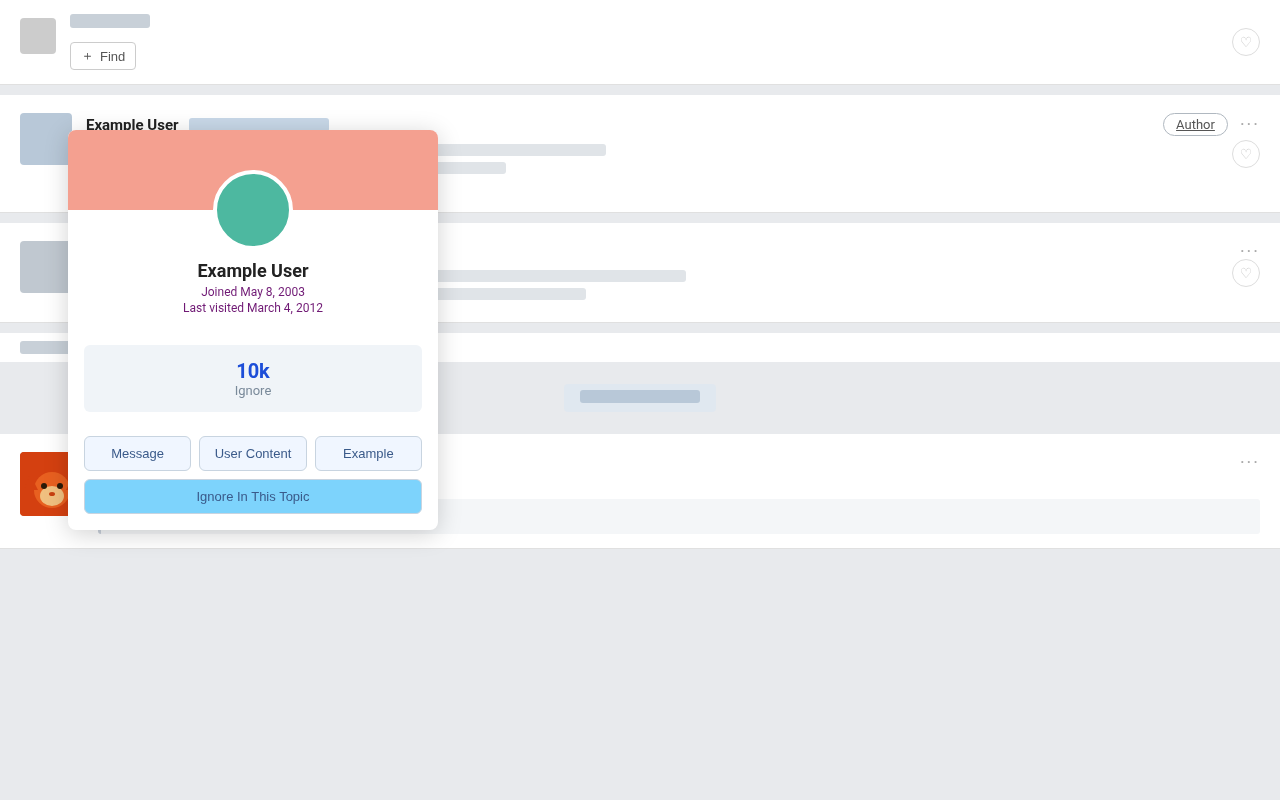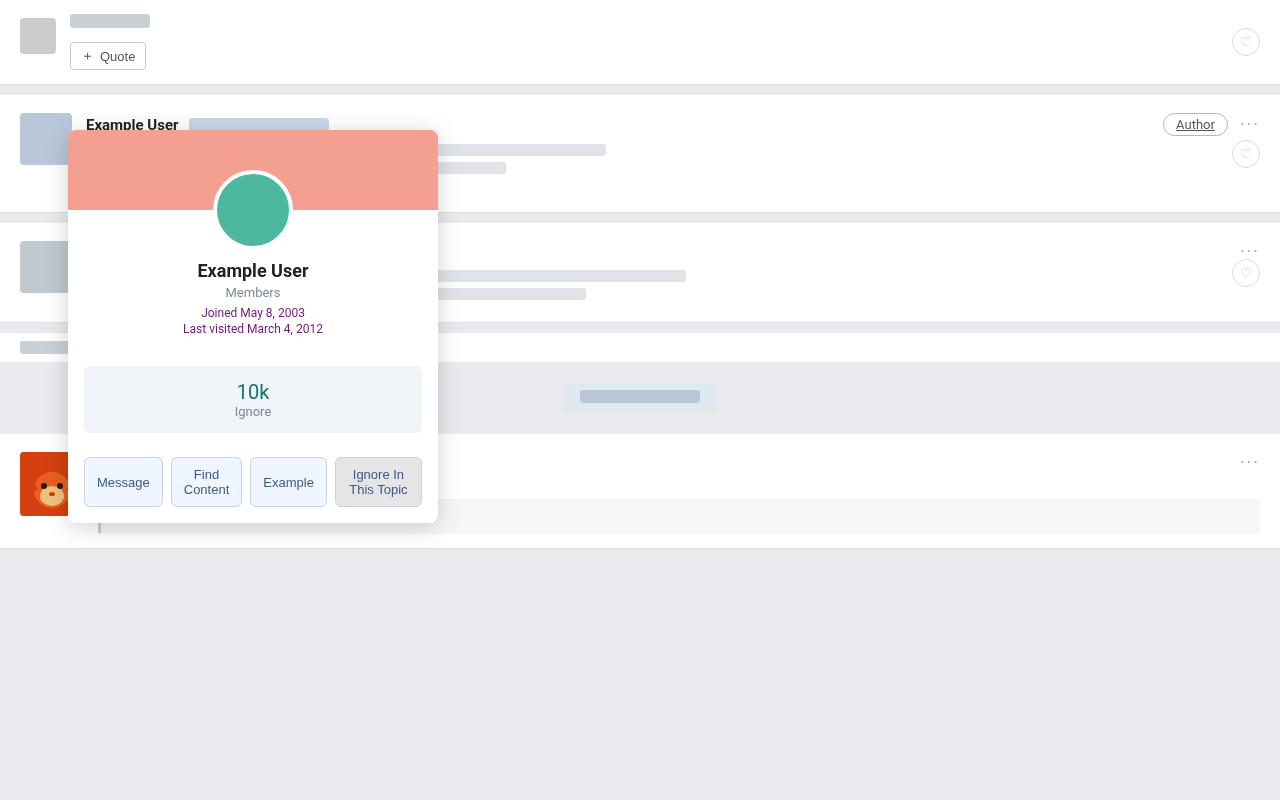--- a/index.html
+++ b/index.html
@@ -218,32 +218,33 @@
     .popup-stats {
       margin: 12px 16px;
       background: #f0f4f8;
       border-radius: 6px;
       padding: 14px;
       text-align: center;
     }
 
     .popup-stats-number {
       font-size: 20px;
-      font-weight: 400;
-      color: #0f766e;
+      font-weight: 700;
+      color: #1d4ed8;
     }
 
     .popup-stats-label {
       font-size: 13px;
       color: #7a8a9a;
     }
 
     .popup-actions {
       padding: 12px 16px 16px;
       display: flex;
+      flex-direction: column;
       gap: 8px;
     }
 
     .popup-actions-row {
       display: flex;
       gap: 8px;
     }
 
     .popup-btn {
       flex: 1;
@@ -253,21 +254,21 @@
       padding: 9px 12px;
       font-size: 13px;
       color: #3a5a8a;
       cursor: pointer;
       text-align: center;
     }
 
     .popup-btn-full {
       width: 100%;
       border: 1px solid #c8d4e0;
-      background: #e5e5e5;
+      background: #7dd3fc;
       border-radius: 6px;
       padding: 9px 12px;
       font-size: 13px;
       color: #3a5a8a;
       cursor: pointer;
       text-align: center;
     }
 
     .fox-avatar-inner {
       width: 64px;
@@ -297,21 +298,21 @@
 <body>
 
 <div class="post-row post-row-top">
   <div class="avatar-placeholder small" style="margin-top:4px;"></div>
   <div class="post-content">
     <div class="post-meta">
       <span class="username-blur" style="width:80px;"></span>
     </div>
     <button class="quote-btn">
       <span>＋</span>
-      <span>Quote</span>
+      <span>Find</span>
     </button>
   </div>
   <div class="heart-icon">♡</div>
 </div>
 
 <div class="section-gap"></div>
 
 <div class="post-row" style="min-height:110px; padding-top:18px;">
   <div class="avatar-placeholder" style="width:52px;height:52px;border-radius:4px;background:#b8c8d8;"></div>
   <div class="post-content">
@@ -398,31 +399,30 @@
 <div class="overlay-bg"></div>
 
 <div class="profile-popup">
 
   <div class="popup-banner">
     <div class="popup-avatar"></div>
   </div>
 
   <div class="popup-user-info">
     <div class="popup-username">Example User</div>
-    <div class="popup-role">Members</div>
     <div class="popup-date">Joined May 8, 2003</div>
     <div class="popup-date">Last visited March 4, 2012</div>
   </div>
 
   <div class="popup-stats">
     <div class="popup-stats-number">10k</div>
     <div class="popup-stats-label">Ignore</div>
   </div>
 
   <div class="popup-actions">
     <div class="popup-actions-row">
       <button class="popup-btn">Message</button>
-      <button class="popup-btn">Find Content</button>
+      <button class="popup-btn">User Content</button>
       <button class="popup-btn">Example</button>
     </div>
     <button class="popup-btn-full">Ignore In This Topic</button>
   </div>
 </div>
 
 </body></html>

